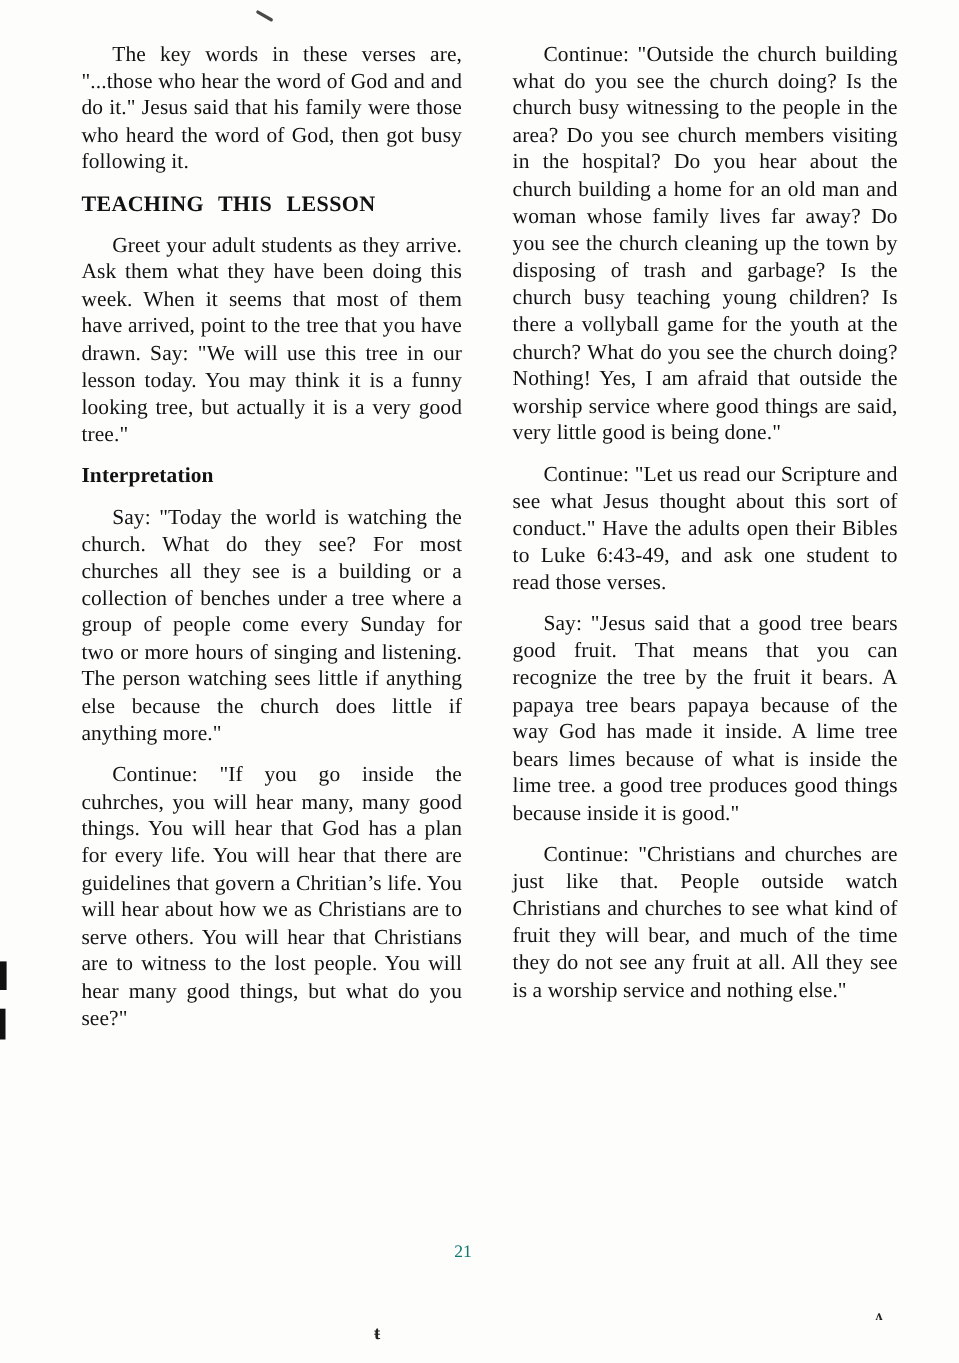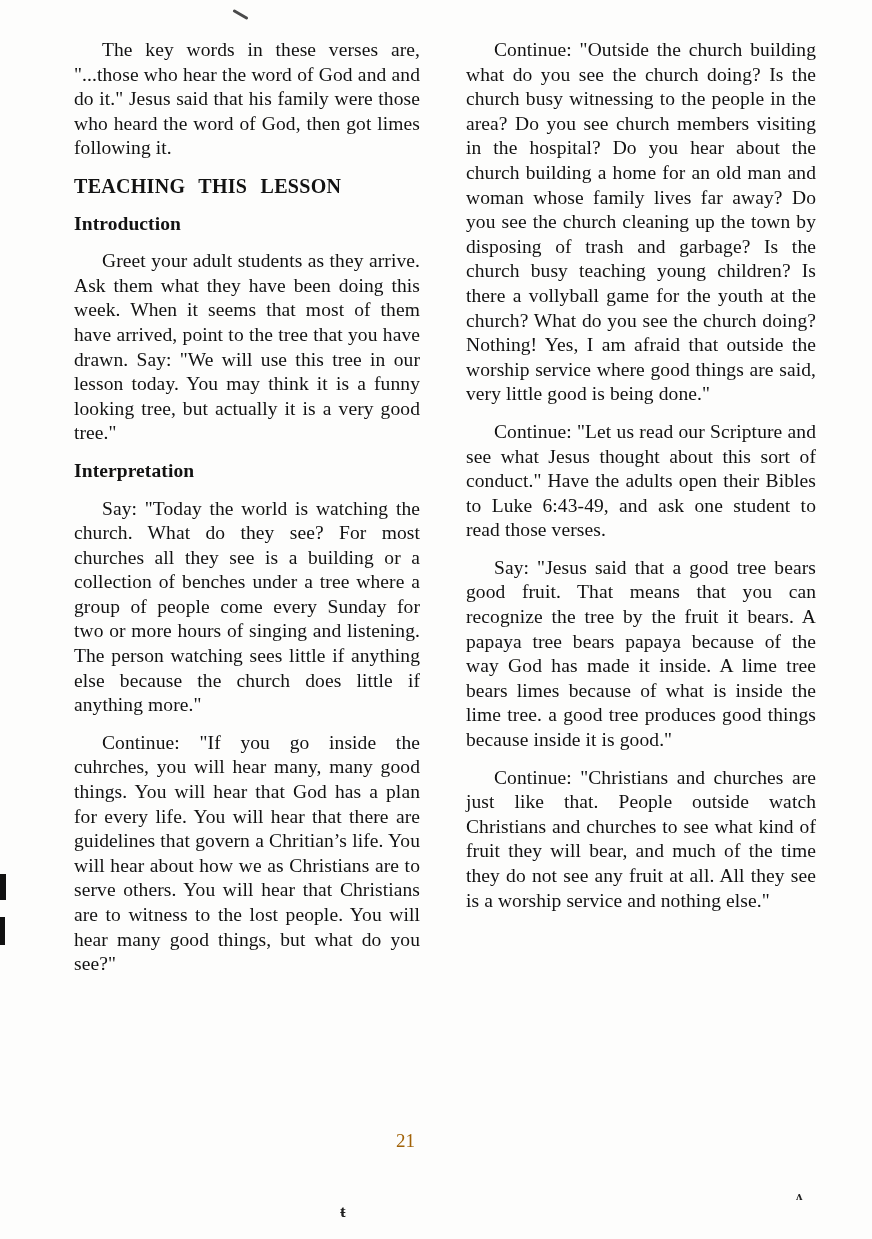--- a/index.html
+++ b/index.html
@@ -53,23 +53,23 @@
     font-weight: 700;
     text-align: left;
     margin: 0 0 13px 0;
     text-indent: 0;
   }
   .page-number {
     position: absolute;
     top: 1130px;
     left: 396px;
     width: 50px;
-    text-align: left;
-    font-size: 19px;
-    color: #a16207;
+    text-align: center;
+    font-size: 16px;
+    color: #0f766e;
   }
   
   .artifact {
     position: absolute;
     pointer-events: none;
   }
   .artifact-diag {
     top: 13px;
     left: 232px;
     width: 17px;
@@ -111,23 +111,22 @@
 </head>
 <body>
 
 <div class="page">
 
   <div class="artifact artifact-diag"></div>
   <div class="artifact artifact-bar-1"></div>
   <div class="artifact artifact-bar-2"></div>
 
   <div class="col col-left">
-    <p>The key words in these verses are, "...those who hear the word of God and and do it." Jesus said that his family were those who heard the word of God, then got limes following it.</p>
+    <p>The key words in these verses are, "...those who hear the word of God and and do it." Jesus said that his family were those who heard the word of God, then got busy following it.</p>
     <h2 class="section-heading">TEACHING THIS LESSON</h2>
-    <h3 class="sub-heading">Introduction</h3>
     <p>Greet your adult students as they arrive. Ask them what they have been doing this week. When it seems that most of them have arrived, point to the tree that you have drawn. Say: "We will use this tree in our lesson today. You may think it is a funny looking tree, but actually it is a very good tree."</p>
     <h3 class="sub-heading">Interpretation</h3>
     <p>Say: "Today the world is watching the church. What do they see? For most churches all they see is a building or a collection of benches under a tree where a group of people come every Sunday for two or more hours of singing and listening. The person watching sees little if anything else because the church does little if anything more."</p>
     <p>Continue: "If you go inside the cuhrches, you will hear many, many good things. You will hear that God has a plan for every life. You will hear that there are guidelines that govern a Chritian’s life. You will hear about how we as Christians are to serve others. You will hear that Christians are to witness to the lost people. You will hear many good things, but what do you see?"</p>
   </div>
 
   <div class="col col-right">
     <p>Continue: "Outside the church building what do you see the church doing? Is the church busy witnessing to the people in the area? Do you see church members visiting in the hospital? Do you hear about the church building a home for an old man and woman whose family lives far away? Do you see the church cleaning up the town by disposing of trash and garbage? Is the church busy teaching young children? Is there a vollyball game for the youth at the church? What do you see the church doing? Nothing! Yes, I am afraid that outside the worship service where good things are said, very little good is being done."</p>
     <p>Continue: "Let us read our Scripture and see what Jesus thought about this sort of conduct." Have the adults open their Bibles to Luke 6:43-49, and ask one student to read those verses.</p>
     <p>Say: "Jesus said that a good tree bears good fruit. That means that you can recognize the tree by the fruit it bears. A papaya tree bears papaya because of the way God has made it inside. A lime tree bears limes because of what is inside the lime tree. a good tree produces good things because inside it is good."</p>

